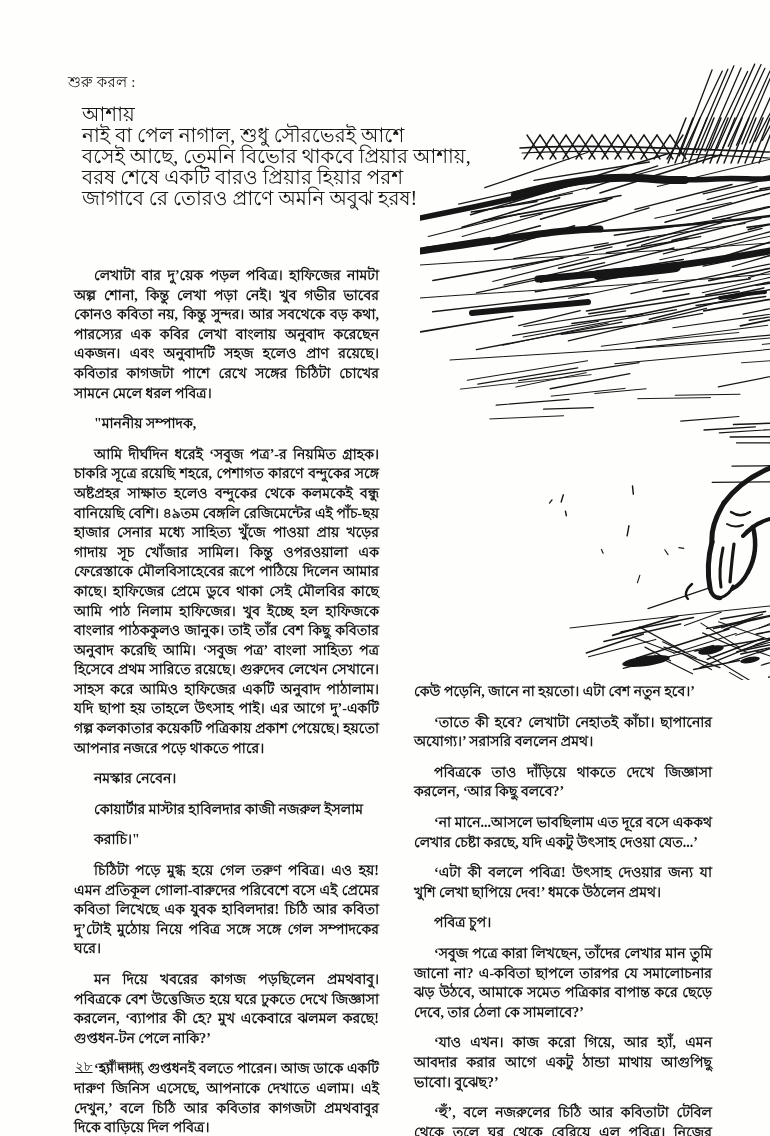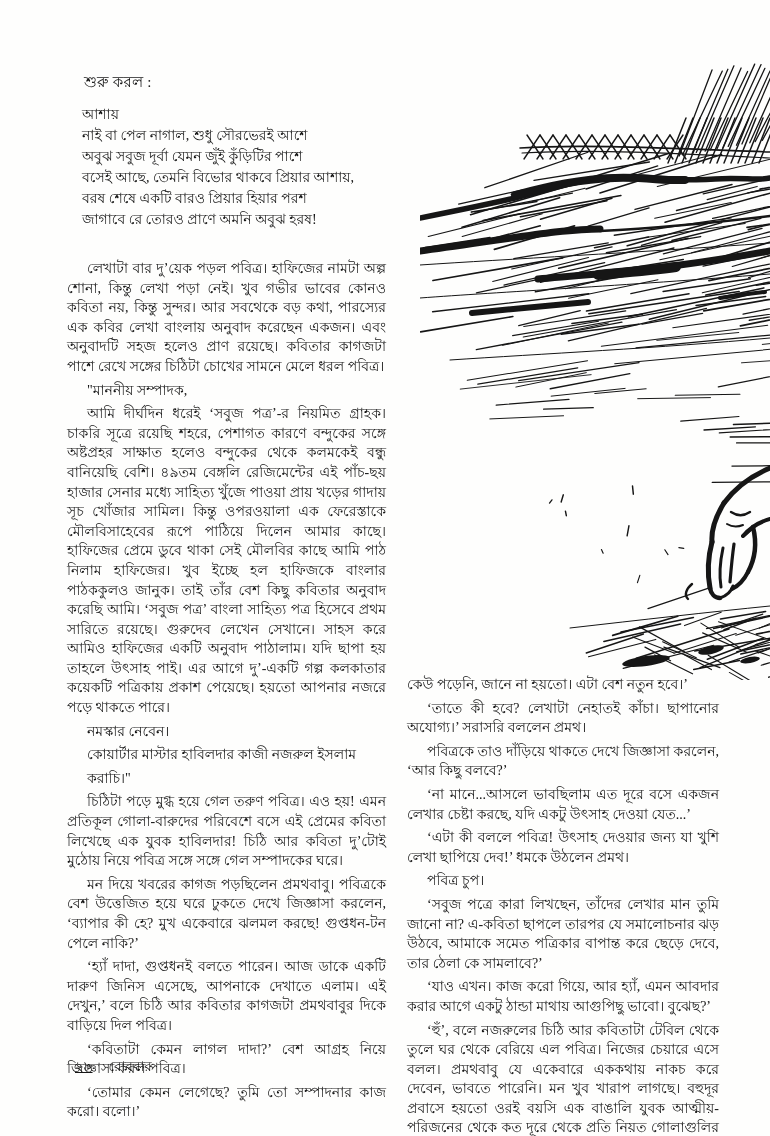--- a/index.html
+++ b/index.html
@@ -1,46 +1,45 @@
 <!DOCTYPE html>
 <html lang="bn"><head>
 <meta charset="utf-8">
 <style>
   html,body{margin:0;padding:0;background:#e8e8e8;}
   .page{
     position:relative;width:770px;height:1136px;margin:0 auto;
     background:#fefefd;color:#161616;overflow:hidden;
     font-family:"Liberation Serif","DejaVu Serif",serif;
   }
-  .intro{position:absolute;left:84px;top:70px;font-size:15px;letter-spacing:.2px;}
-  .poem{position:absolute;left:82px;top:104px;font-size:14px;line-height:21px;}
+  .intro{position:absolute;left:68px;top:70px;font-size:15px;letter-spacing:.2px;}
+  .poem{position:absolute;left:82px;top:104px;font-size:20px;line-height:21px;}
   .poem .pline{margin:0;white-space:nowrap;}
   .col{position:absolute;font-size:14px;line-height:19.6px;text-align:justify;}
   .col-left{left:63px;top:255px;width:327px;}
   .col-right{left:403px;top:671px;width:320px;}
-  .col p{margin:4px;}
+  .col p{margin:11px;font-weight:bold;}
   .col p.ind{text-indent:20px;}
   .illustration{position:absolute;left:420px;top:60px;width:350px;height:620px;}
   .illustration svg{display:block;width:100%;height:100%;}
   .footer{position:absolute;left:75px;top:1056px;font-size:13.5px;}
-  .footer .pgnum{margin-right:16px;text-decoration:underline;}
+  .footer .pgnum{margin-right:8px;text-decoration:underline;}
 </style>
 </head>
 <body>
 
 <div class="page">
 
   <div class="intro">শুরু করল :</div>
 
   <div class="poem">
     <p class="pline">আশায়</p>
     <div>
 
     <p class="pline">নাই বা পেল নাগাল, শুধু সৌরভেরই আশে</p>
-        <p class="pline">অবুঝ সবুজ দূর্বা যেমন জুঁই কুঁড়িটির পাশে</p>
         <p class="pline">বসেই আছে, তেমনি বিভোর থাকবে প্রিয়ার আশায়,</p>
         <p class="pline">বরষ শেষে একটি বারও প্রিয়ার হিয়ার পরশ</p>
         <p class="pline">জাগাবে রে তোরও প্রাণে অমনি অবুঝ হরষ!</p>
       </div>
   </div>
 
   <div class="illustration" title="Hand-drawn ink sketch: a hand reaches down from the upper right to pick at stubbled ground; behind it lie cross-hatched fields with dark ridges and a barbed-wire line along the horizon.">
     <svg id="sketch" viewBox="0 0 350 620" xmlns="http://www.w3.org/2000/svg">
         <line x1="259.1524" y1="96" x2="292.0376" y2="9.9528" stroke="#161616" stroke-width="1.3" stroke-linecap="round"></line>
         <line x1="262.6344" y1="94.8" x2="302.3116" y2="11.0656" stroke="#161616" stroke-width="1.3" stroke-linecap="round"></line>
@@ -312,21 +311,21 @@
       <p class="ind">‘হ্যাঁ দাদা, গুপ্তধনই বলতে পারেন। আজ ডাকে একটি দারুণ জিনিস এসেছে, আপনাকে দেখাতে এলাম। এই দেখুন,’ বলে চিঠি আর কবিতার কাগজটা প্রমথবাবুর দিকে বাড়িয়ে দিল পবিত্র।</p>
       <p class="ind">‘কবিতাটা কেমন লাগল দাদা?’ বেশ আগ্রহ নিয়ে জিজ্ঞাসা করল পবিত্র।</p>
       <p class="ind">‘তোমার কেমন লেগেছে? তুমি তো সম্পাদনার কাজ করো। বলো।’</p>
     </div>
 
   <div class="col col-right">
 
   <p>কেউ পড়েনি, জানে না হয়তো। এটা বেশ নতুন হবে।’</p>
       <p class="ind">‘তাতে কী হবে? লেখাটা নেহাতই কাঁচা। ছাপানোর অযোগ্য।’ সরাসরি বললেন প্রমথ।</p>
       <p class="ind">পবিত্রকে তাও দাঁড়িয়ে থাকতে দেখে জিজ্ঞাসা করলেন, ‘আর কিছু বলবে?’</p>
-      <p class="ind">‘না মানে...আসলে ভাবছিলাম এত দূরে বসে একজন লেখার চেষ্টা করছে, যদি একটু উৎসাহ দেওয়া যেত...’</p>
+      <p class="ind">‘না মানে...আসলে ভাবছিলাম এত দূরে বসে এককথ লেখার চেষ্টা করছে, যদি একটু উৎসাহ দেওয়া যেত...’</p>
       <p class="ind">‘এটা কী বললে পবিত্র! উৎসাহ দেওয়ার জন্য যা খুশি লেখা ছাপিয়ে দেব!’ ধমকে উঠলেন প্রমথ।</p>
       <p class="ind">পবিত্র চুপ।</p>
       <p class="ind">‘সবুজ পত্রে কারা লিখছেন, তাঁদের লেখার মান তুমি জানো না? এ-কবিতা ছাপলে তারপর যে সমালোচনার ঝড় উঠবে, আমাকে সমেত পত্রিকার বাপান্ত করে ছেড়ে দেবে, তার ঠেলা কে সামলাবে?’</p>
       <p class="ind">‘যাও এখন। কাজ করো গিয়ে, আর হ্যাঁ, এমন আবদার করার আগে একটু ঠান্ডা মাথায় আগুপিছু ভাবো। বুঝেছ?’</p>
       <p class="ind">‘হুঁ’, বলে নজরুলের চিঠি আর কবিতাটা টেবিল থেকে তুলে ঘর থেকে বেরিয়ে এল পবিত্র। নিজের চেয়ারে এসে বলল। প্রমথবাবু যে একেবারে এককথায় নাকচ করে দেবেন, ভাবতে পারেনি। মন খুব খারাপ লাগছে। বহুদূর প্রবাসে হয়তো ওরই বয়সি এক বাঙালি যুবক আত্মীয়-পরিজনের থেকে কত দূরে থেকে প্রতি নিয়ত গোলাগুলির মধ্যে জীবন মরণের খেলা</p>
     </div>
 
   <div class="footer">
     <span class="pgnum">২৮</span><span>রোববার</span>
   </div>

